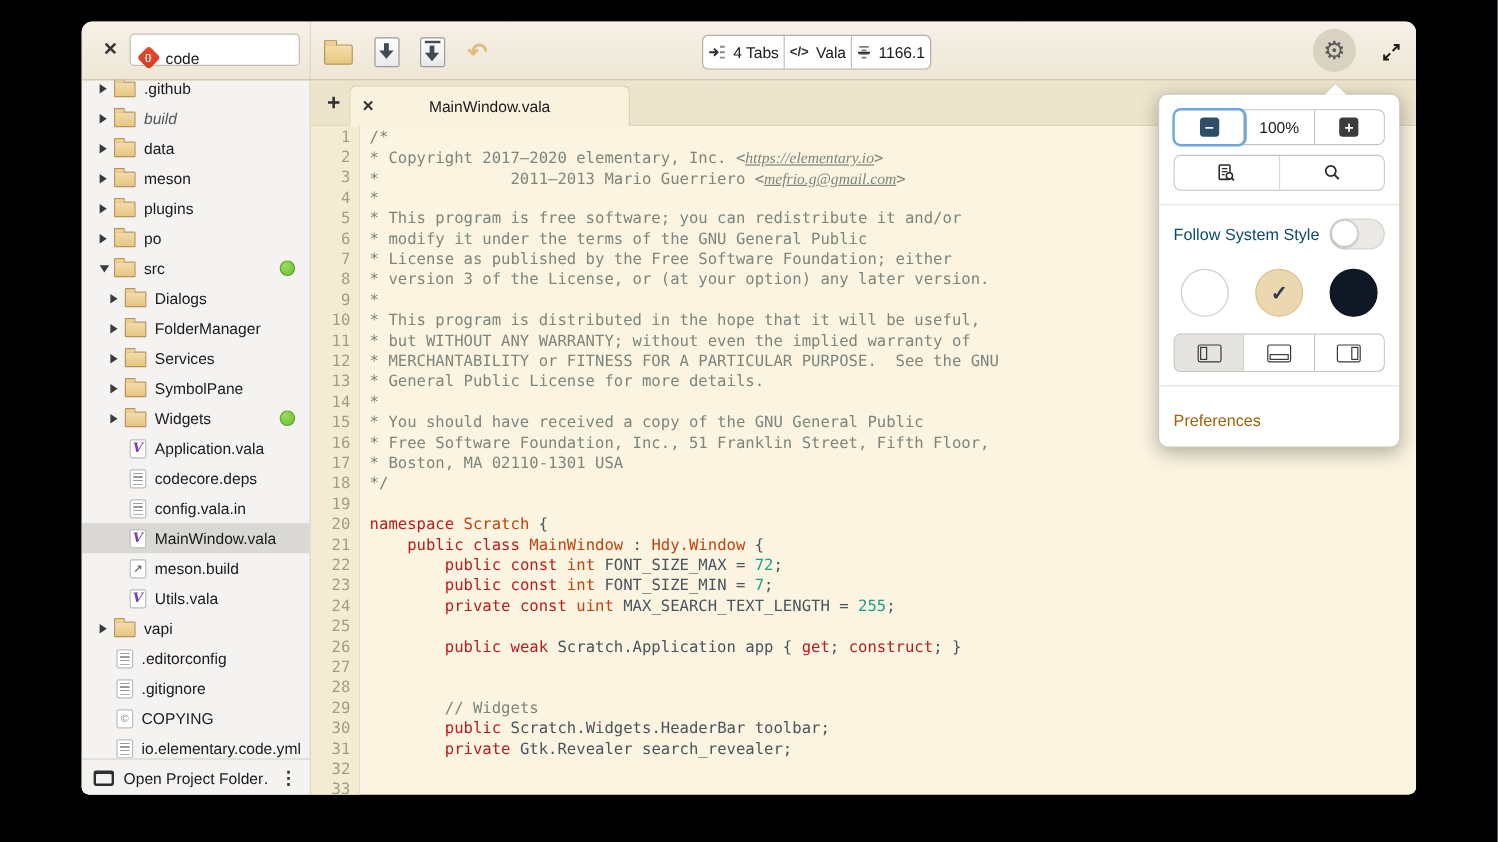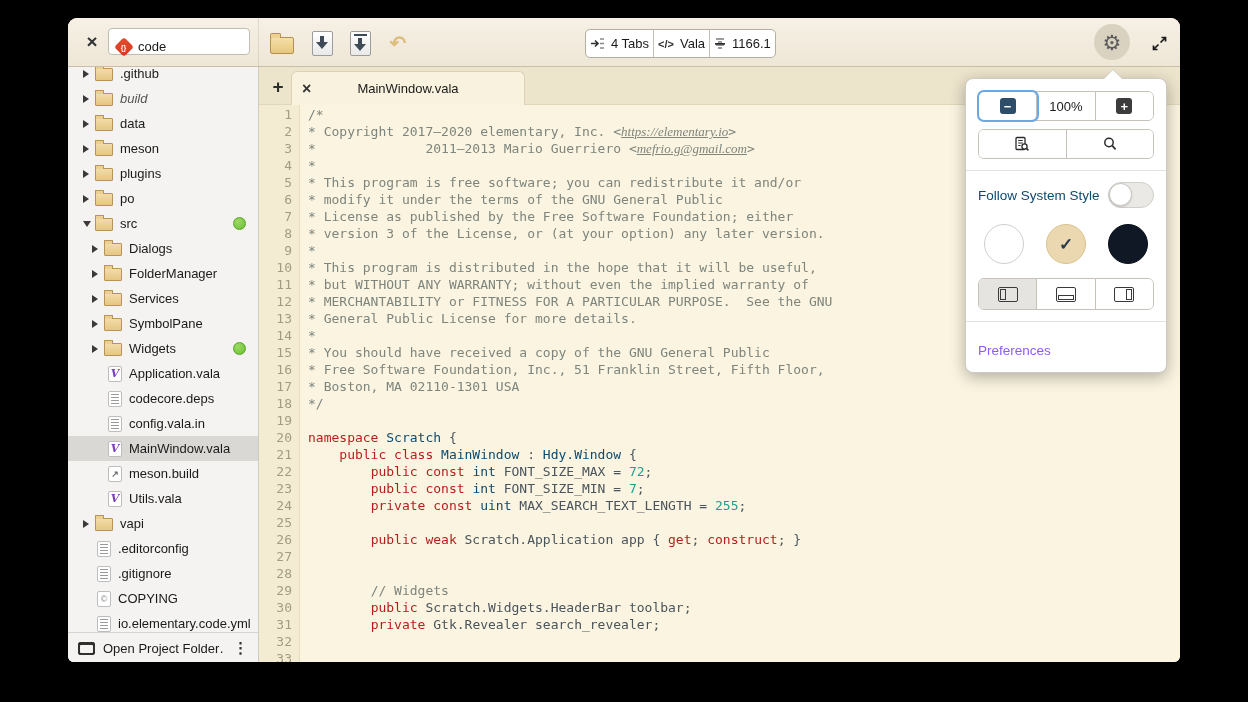--- a/index.html
+++ b/index.html
@@ -8,22 +8,22 @@
   .window{position:absolute;left:68px;top:18px;width:1112px;height:644px;
           border-radius:9px 9px 6px 6px;overflow:hidden;background:#FBF4E1;
           box-shadow:0 0 0 1px rgba(0,0,0,.4);}
   
   .headerbar{position:relative;height:48px;background:linear-gradient(#F6F0E6,#EEE7D6);
              border-bottom:1px solid #C9BFA9;z-index:5;}
   .hb-divider{position:absolute;left:190px;top:0;bottom:0;width:1px;background:rgba(0,0,0,.09);}
   .close-btn{position:absolute;left:12px;top:12px;width:24px;height:24px;line-height:24px;
              text-align:center;font-size:19px;font-weight:700;color:#333;cursor:default;}
   .project-chip{position:absolute;left:40px;top:10px;width:142px;height:27px;background:#FFF;
-                border:1px solid #C2BDB2;border-radius:4px;display:flex;align-items:flex-end;
-                padding:0 8px;box-sizing:border-box;gap:7px;}
+                border:1px solid #C2BDB2;border-radius:4px;display:flex;align-items:flex-start;
+                padding:12px 8px;box-sizing:border-box;gap:7px;}
   .code-logo{width:14px;height:14px;background:linear-gradient(135deg,#EA4A2E,#D23B22);
              border-radius:3px;transform:rotate(45deg);display:flex;align-items:center;justify-content:center;flex:0 0 auto;}
   .code-logo span{transform:rotate(-45deg);color:#fff;font-size:7px;font-weight:700;}
   .project-chip .pname{font-size:13px;color:#1a1a1a;}
   .tbtn{position:absolute;top:11px;width:28px;height:28px;display:flex;align-items:center;justify-content:center;}
   .folder-ico{position:relative;width:22px;height:15px;background:linear-gradient(#F4DFA9,#E7C77F);
               border:1px solid #B6904F;border-radius:2px;margin-top:4px;}
   .folder-ico::before{content:"";position:absolute;left:-1px;top:-5px;width:9px;height:4px;
               background:#EDD194;border:1px solid #B6904F;border-bottom:none;border-radius:2px 2px 0 0;}
   .page-ico{position:relative;width:19px;height:23px;background:linear-gradient(#FFF,#E9E9E9);
@@ -84,21 +84,21 @@
   .tab .tclose{font-size:16px;font-weight:700;color:#333;width:18px;}
   .tab .ttitle{flex:1;text-align:center;font-size:13px;color:#1a1a1a;padding-right:18px;}
   .codewrap{flex:1;display:flex;overflow:hidden;font-family:"DejaVu Sans Mono",monospace;font-size:13px;line-height:17px;}
   .gutter{width:41px;background:#F4EBD3;border-right:1px solid #E6DCBE;color:#A49C82;
           text-align:right;padding:1px 7px 0 0;box-sizing:border-box;flex:0 0 auto;}
   .codelines{flex:1;padding:1px 0 0 8px;overflow:hidden;}
   .cl{white-space:pre;height:17px;}
   .cl .c{color:#7D857D;}
   .cl .l{color:#7D857D;font-style:italic;text-decoration:underline;font-family:Liberation Serif, serif;}
   .cl .k{color:#b91c1c;}
-  .cl .t{color:#0c4a6e;}
+  .cl .t{color:#c2410c;}
   .cl .n{color:#1F9E8E;}
   .cl .p{color:#49545C;}
   
   .popover{position:absolute;left:897px;top:60px;width:202px;background:#FFF;border:1px solid #CECAC4;
            border-radius:8px;box-shadow:0 4px 16px rgba(0,0,0,.3);z-index:20;padding:12px;box-sizing:border-box;}
   .popover::before{content:"";position:absolute;top:-9px;left:138px;border-left:9px solid transparent;
            border-right:9px solid transparent;border-bottom:9px solid #fff;
            filter:drop-shadow(0 -1px 0 #CECAC4);}
   .linked{display:flex;border:1px solid #C6C2BA;border-radius:6px;overflow:visible;background:#fff;}
   .lseg{flex:1;height:28px;display:flex;align-items:center;justify-content:center;
@@ -121,21 +121,21 @@
   .scircle{width:40px;height:40px;border-radius:50%;box-sizing:border-box;display:flex;align-items:center;justify-content:center;}
   .scircle.light{background:#FFF;border:1px solid #CFCFCF;}
   .scircle.solarized{background:#EBD8B0;border:1px solid #D9C28C;font-size:17px;font-weight:700;color:#2B3A4F;}
   .scircle.dark{background:#101826;border:1px solid #0B111C;}
   .panelico{position:relative;width:20px;height:15px;border:1.5px solid #3A3A3A;border-radius:2px;box-sizing:border-box;}
   .panelico i{position:absolute;border:1.5px solid #3A3A3A;box-sizing:border-box;}
   .panelico.left i{left:1px;top:1px;bottom:1px;width:6px;}
   .panelico.bottom i{left:1px;right:1px;bottom:1px;height:5px;}
   .panelico.right i{right:1px;top:1px;bottom:1px;width:6px;}
   .lseg.pressed{background:#E6E4E1;}
-  .prefs{font-size:13.5px;color:#8b5cf6;padding:10px 0 2px 0;}
+  .prefs{font-size:13.5px;color:#a16207;padding:10px 0 2px 0;}
   svg{display:block;}
 </style>
 </head>
 <body>
 
 <div class="window">
 
   <div class="headerbar">
     <div class="close-btn">×</div>
     <div class="project-chip">

